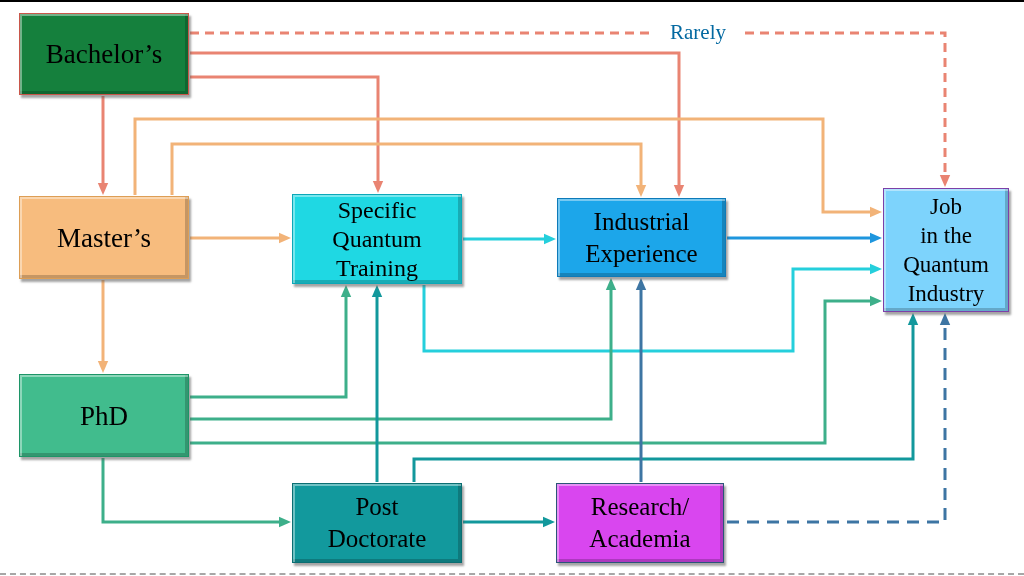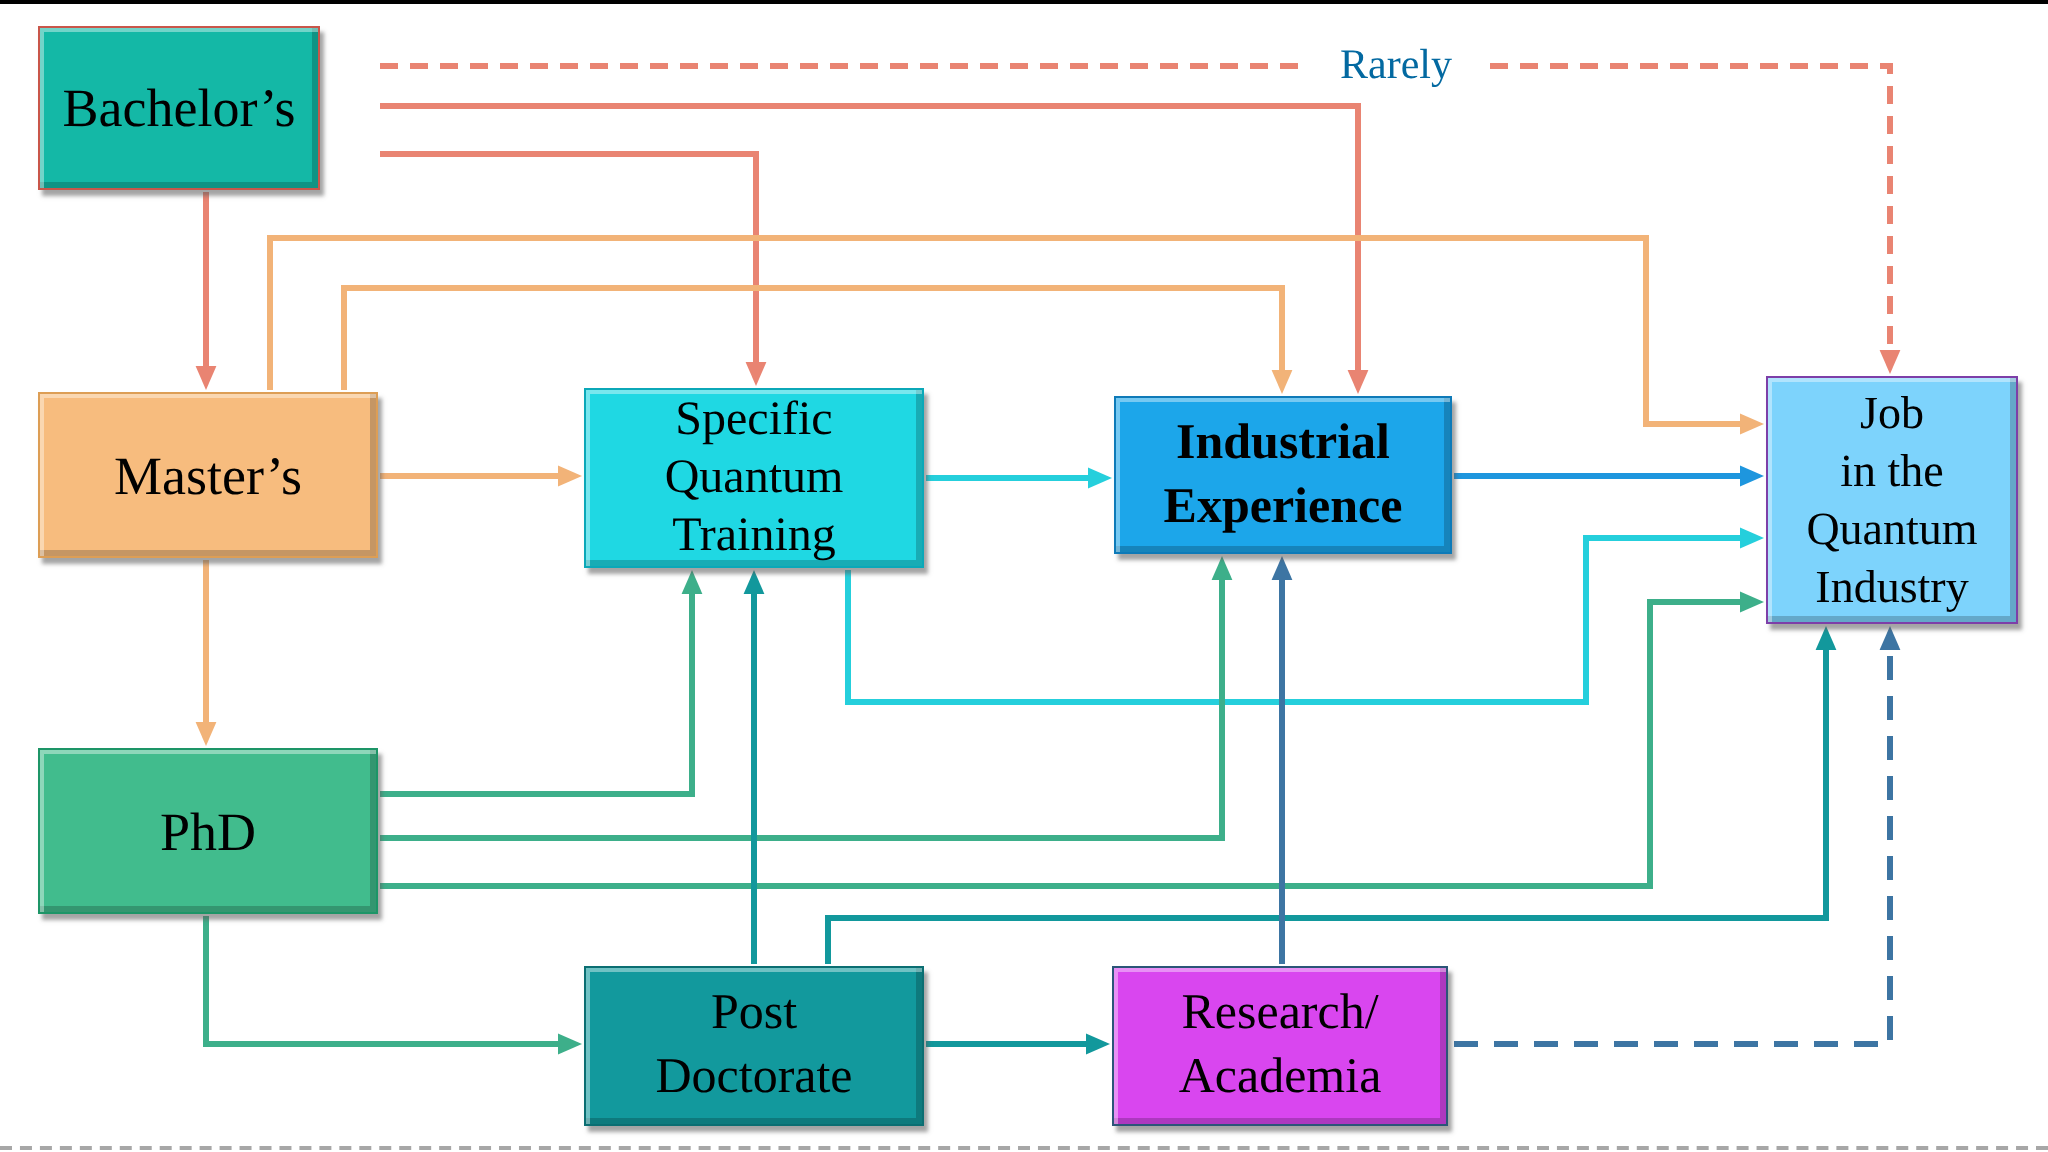--- a/index.html
+++ b/index.html
@@ -98,35 +98,35 @@
       <g>
         <polyline points="641,482 641,290" fill="none" stroke="#3D75A3" stroke-width="3"></polyline>
         <polygon points="641,278 646.2,290 635.8,290" fill="#3D75A3"></polygon>
       </g>
       <g>
         <polyline points="727,522 945,522 945,325" fill="none" stroke="#3D75A3" stroke-width="3" stroke-dasharray="12 8"></polyline>
         <polygon points="945,313 950.2,325 939.8,325" fill="#3D75A3"></polygon>
       </g>
     </svg>
   <div id="node-layer">
-      <div class="node" style="left: 19px; top: 13px; width: 141px; height: 82px; background: #14b8a6; border-color: rgb(201, 86, 74); font-size: 27px; line-height: 34px;">
+      <div class="node" style="left: 19px; top: 13px; width: 170px; height: 82px; background: #15803d; border-color: rgb(201, 86, 74); font-size: 27px; line-height: 34px;">
         <span>Bachelor’s</span>
       </div>
       <div class="node" style="left: 19px; top: 196px; width: 170px; height: 83px; background: rgb(247, 188, 126); border-color: rgb(221, 158, 85); font-size: 27px; line-height: 34px;">
         <span>Master’s</span>
       </div>
       <div class="node" style="left: 19px; top: 374px; width: 170px; height: 83px; background: rgb(65, 188, 141); border-color: rgb(29, 149, 103); font-size: 27px; line-height: 34px;">
         <span>PhD</span>
       </div>
       <div class="node" style="left: 292px; top: 194px; width: 170px; height: 90px; background: rgb(31, 216, 227); border-color: rgb(11, 168, 184); font-size: 24px; line-height: 29px; justify-content: flex-end;">
         <span>Specific</span>
         <span>Quantum</span>
         <span>Training</span>
       </div>
-      <div class="node" style="left: 557px; top: 198px; width: 169px; height: 79px; background: rgb(28, 166, 234); border-color: rgb(14, 122, 184); font-size: 25px; line-height: 32px; font-weight: bold;">
+      <div class="node" style="left: 557px; top: 198px; width: 169px; height: 79px; background: rgb(28, 166, 234); border-color: rgb(14, 122, 184); font-size: 25px; line-height: 32px;">
         <span>Industrial</span>
         <span>Experience</span>
       </div>
       <div class="node" style="left: 883px; top: 188px; width: 126px; height: 124px; background: #7dd3fc; border-color: rgb(125, 63, 168); font-size: 23px; line-height: 29px;">
         <span>Job</span>
         <span>in the</span>
         <span>Quantum</span>
         <span>Industry</span>
       </div>
       <div class="node" style="left: 292px; top: 483px; width: 170px; height: 80px; background: rgb(18, 153, 157); border-color: rgb(11, 110, 114); font-size: 25px; line-height: 32px;">

